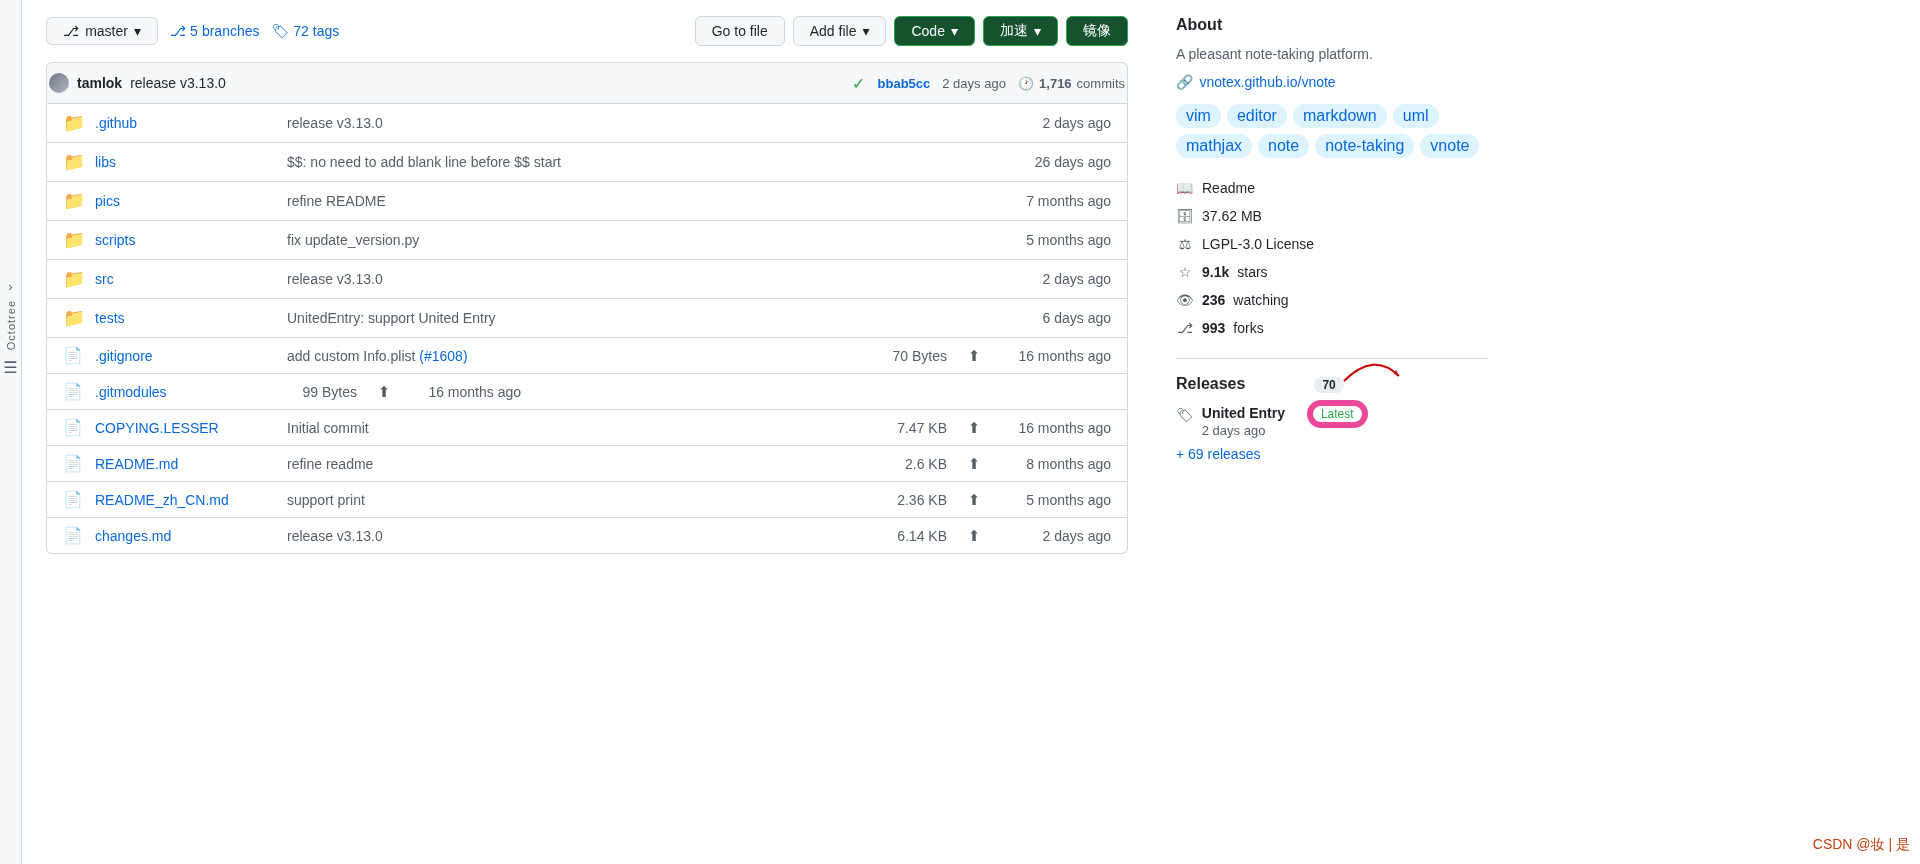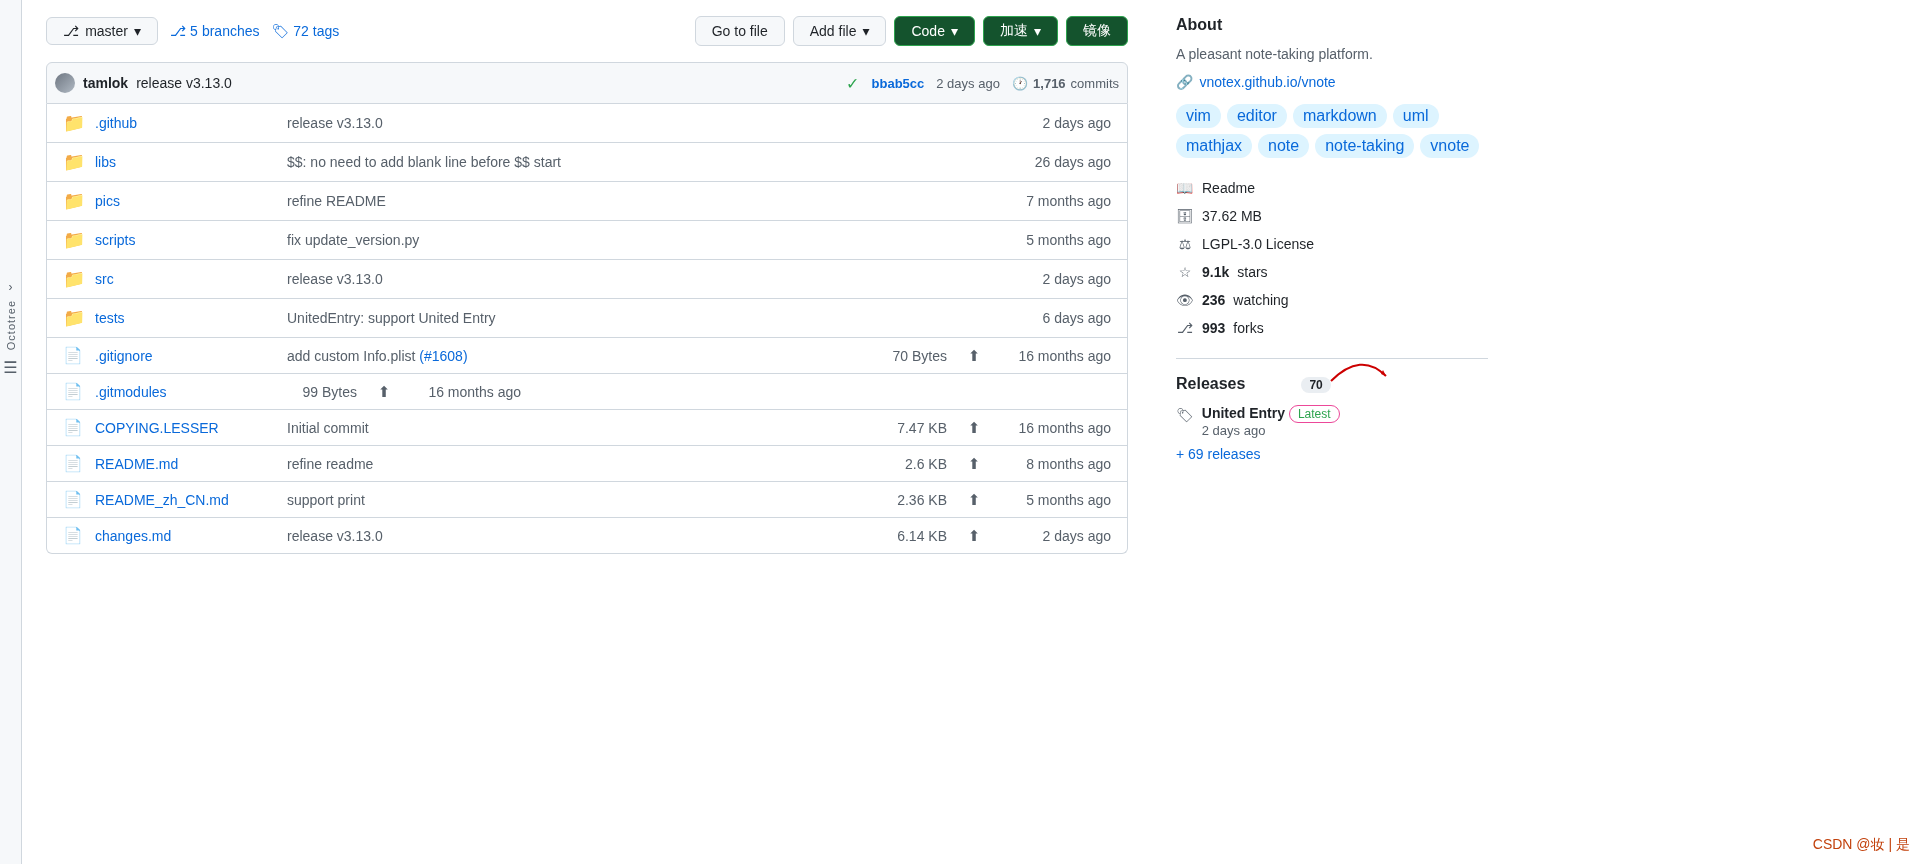--- a/index.html
+++ b/index.html
@@ -118,21 +118,21 @@
     }
 
     
     .commit-bar {
       display: flex;
       align-items: center;
       justify-content: space-between;
       background: #f6f8fa;
       border: 1px solid #d0d7de;
       border-radius: 6px 6px 0 0;
-      padding: 10px 8px;
+      padding: 10px 2px;
     }
     .commit-author {
       display: flex;
       align-items: center;
       gap: 8px;
     }
     .avatar-placeholder {
       width: 20px;
       height: 20px;
       border-radius: 50%;
@@ -291,21 +291,21 @@
 
     .divider {
       border: none;
       border-top: 1px solid #d0d7de;
       margin: 16px 0;
     }
 
     .releases-header {
       display: flex;
       align-items: center;
-      gap: 8px;
+      gap: 21px;
       margin-bottom: 12px;
     }
     .releases-title {
       font-size: 16px;
       font-weight: 600;
       color: #1f2328;
     }
     .releases-count {
       background: #eaeef2;
       color: #1f2328;
@@ -320,27 +320,27 @@
       align-items: flex-start;
       gap: 8px;
       margin-bottom: 8px;
     }
     .release-icon { color: #57606a; margin-top: 2px; }
     .release-name {
       font-weight: 600;
       color: #1f2328;
     }
     .latest-badge {
-      border: 1px solid #ec4899;
+      border: 6px solid #ec4899;
       color: #2da44e;
       border-radius: 20px;
       padding: 1px 8px;
       font-size: 12px;
       font-weight: 500;
-      margin-left: 0;
+      margin-left: 18px;
     }
     .release-date {
       color: #57606a;
       font-size: 13px;
       margin-top: 2px;
     }
 
     .more-releases {
       color: #0969da;
       text-decoration: none;

